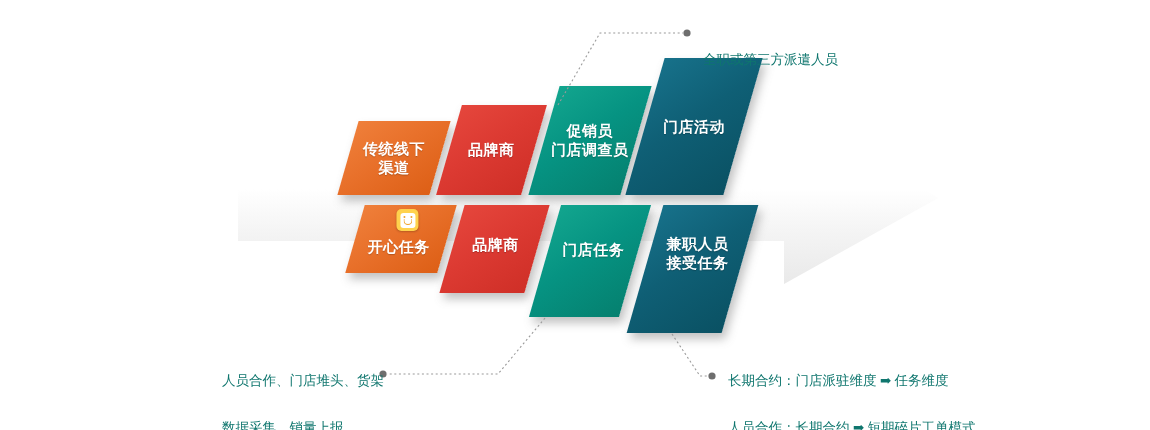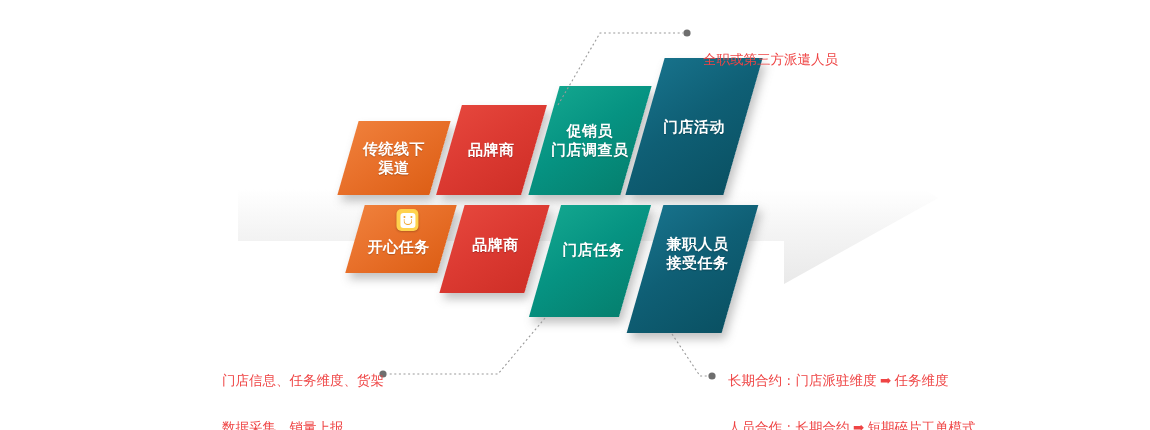--- a/index.html
+++ b/index.html
@@ -98,21 +98,21 @@
     top: 6px;
     height: 5px;
     border: 1.4px solid #f0a22a;
     border-top: none;
     border-radius: 0 0 8px 8px;
   }
 
   
   .anno {
     position: absolute;
-    color: #ef4444;
+    color: #0f766e;
     font-size: 13.5px;
     line-height: 1.75;
     white-space: pre-line;
     font-family: "Liberation Serif", "DejaVu Serif", serif;
   }
   .anno-line { white-space: nowrap; }
 
   svg.leaders {
     position: absolute;
     left: 0; top: 0;
@@ -182,21 +182,21 @@
 
     <polyline points="672,334 700,376 709,376" fill="none" stroke="#9a9a9a" stroke-width="1.1" stroke-dasharray="2,2.6"></polyline>
     <circle cx="712" cy="376" r="3.6" fill="#6e6e6e"></circle>
   </svg>
 
   <div class="anno" style="left:703px; top:24px;">
     <div class="anno-line">全职或第三方派遣人员</div>
   </div>
 
   <div class="anno" style="left:222px; top:345px;">
-    <div class="anno-line">门店信息、任务维度、货架</div>
+    <div class="anno-line">人员合作、门店堆头、货架</div>
     <div class="anno-line">数据采集、销量上报</div>
   </div>
 
   <div class="anno" style="left:728px; top:345px;">
     <div class="anno-line">长期合约：门店派驻维度 ➡ 任务维度</div>
     <div class="anno-line">人员合作：长期合约 ➡ 短期碎片工单模式</div>
   </div>
 
 </div>
 

